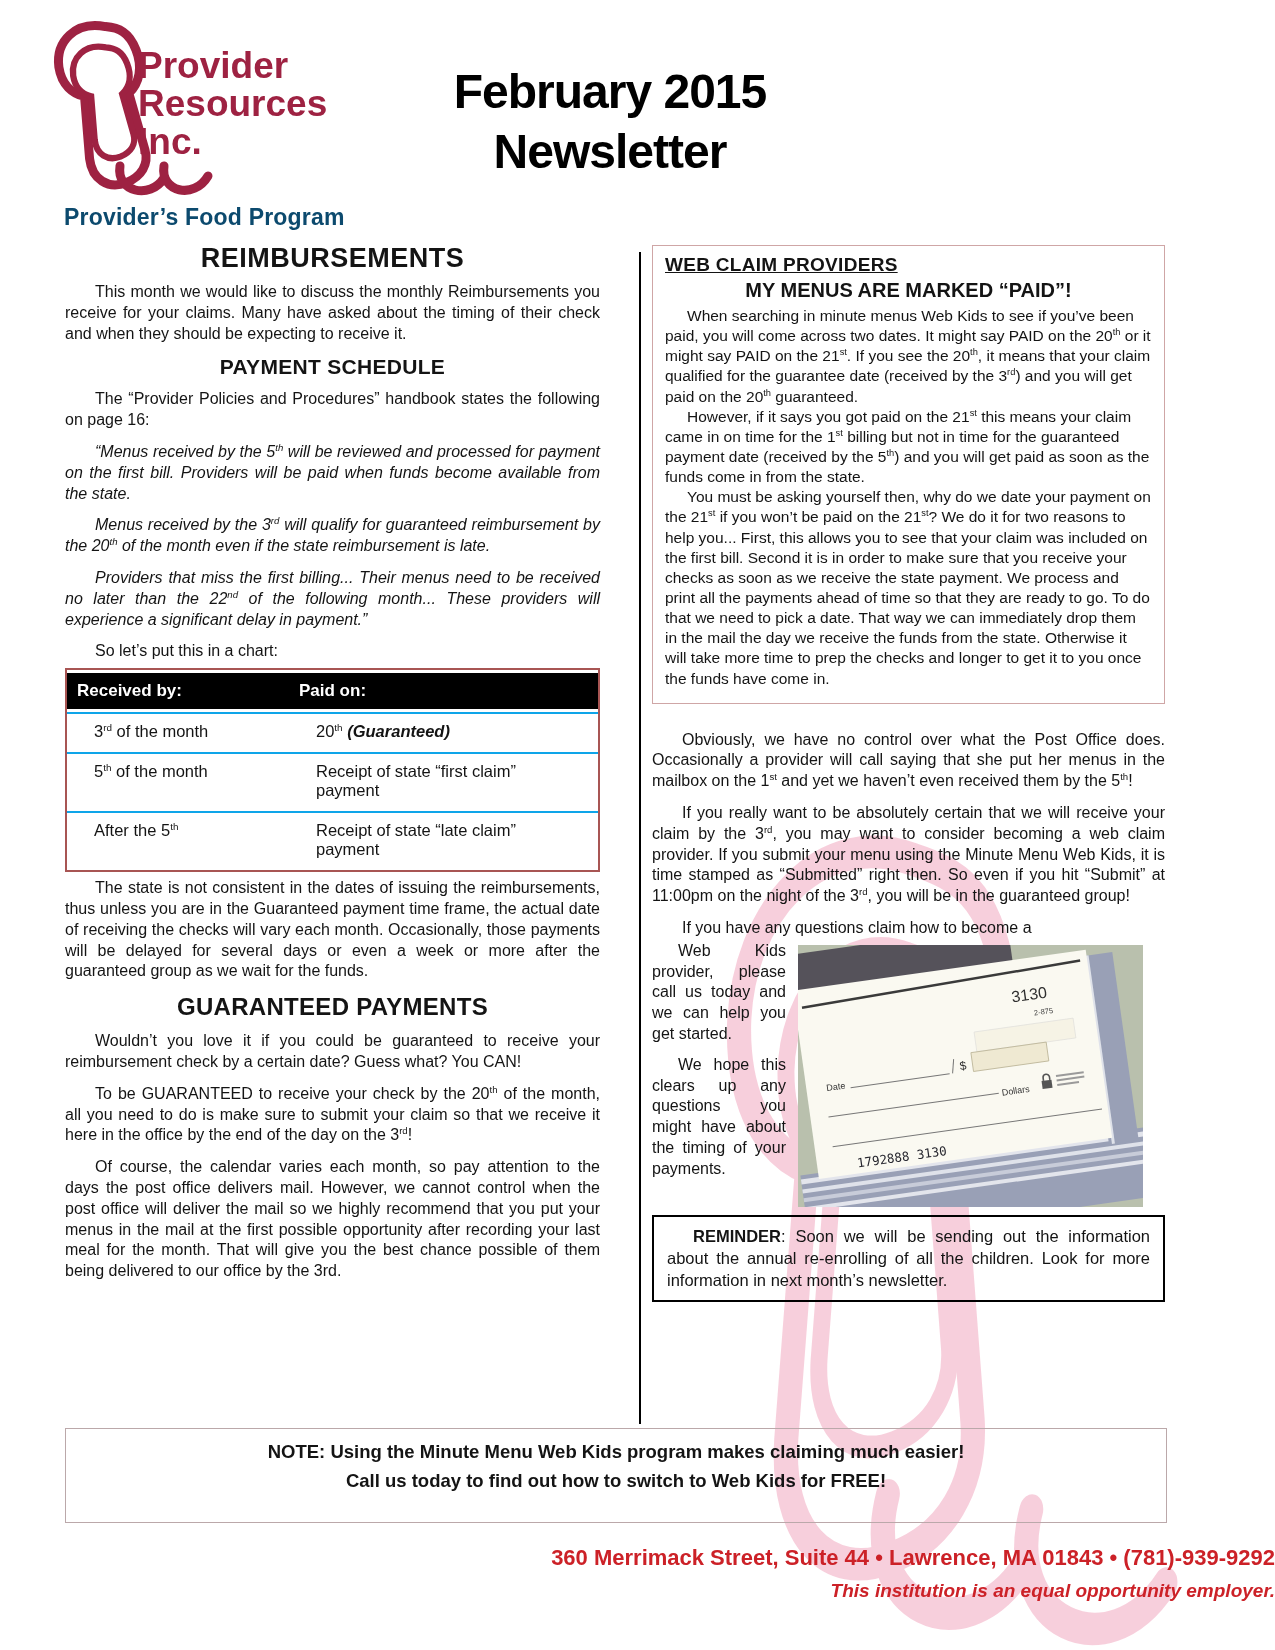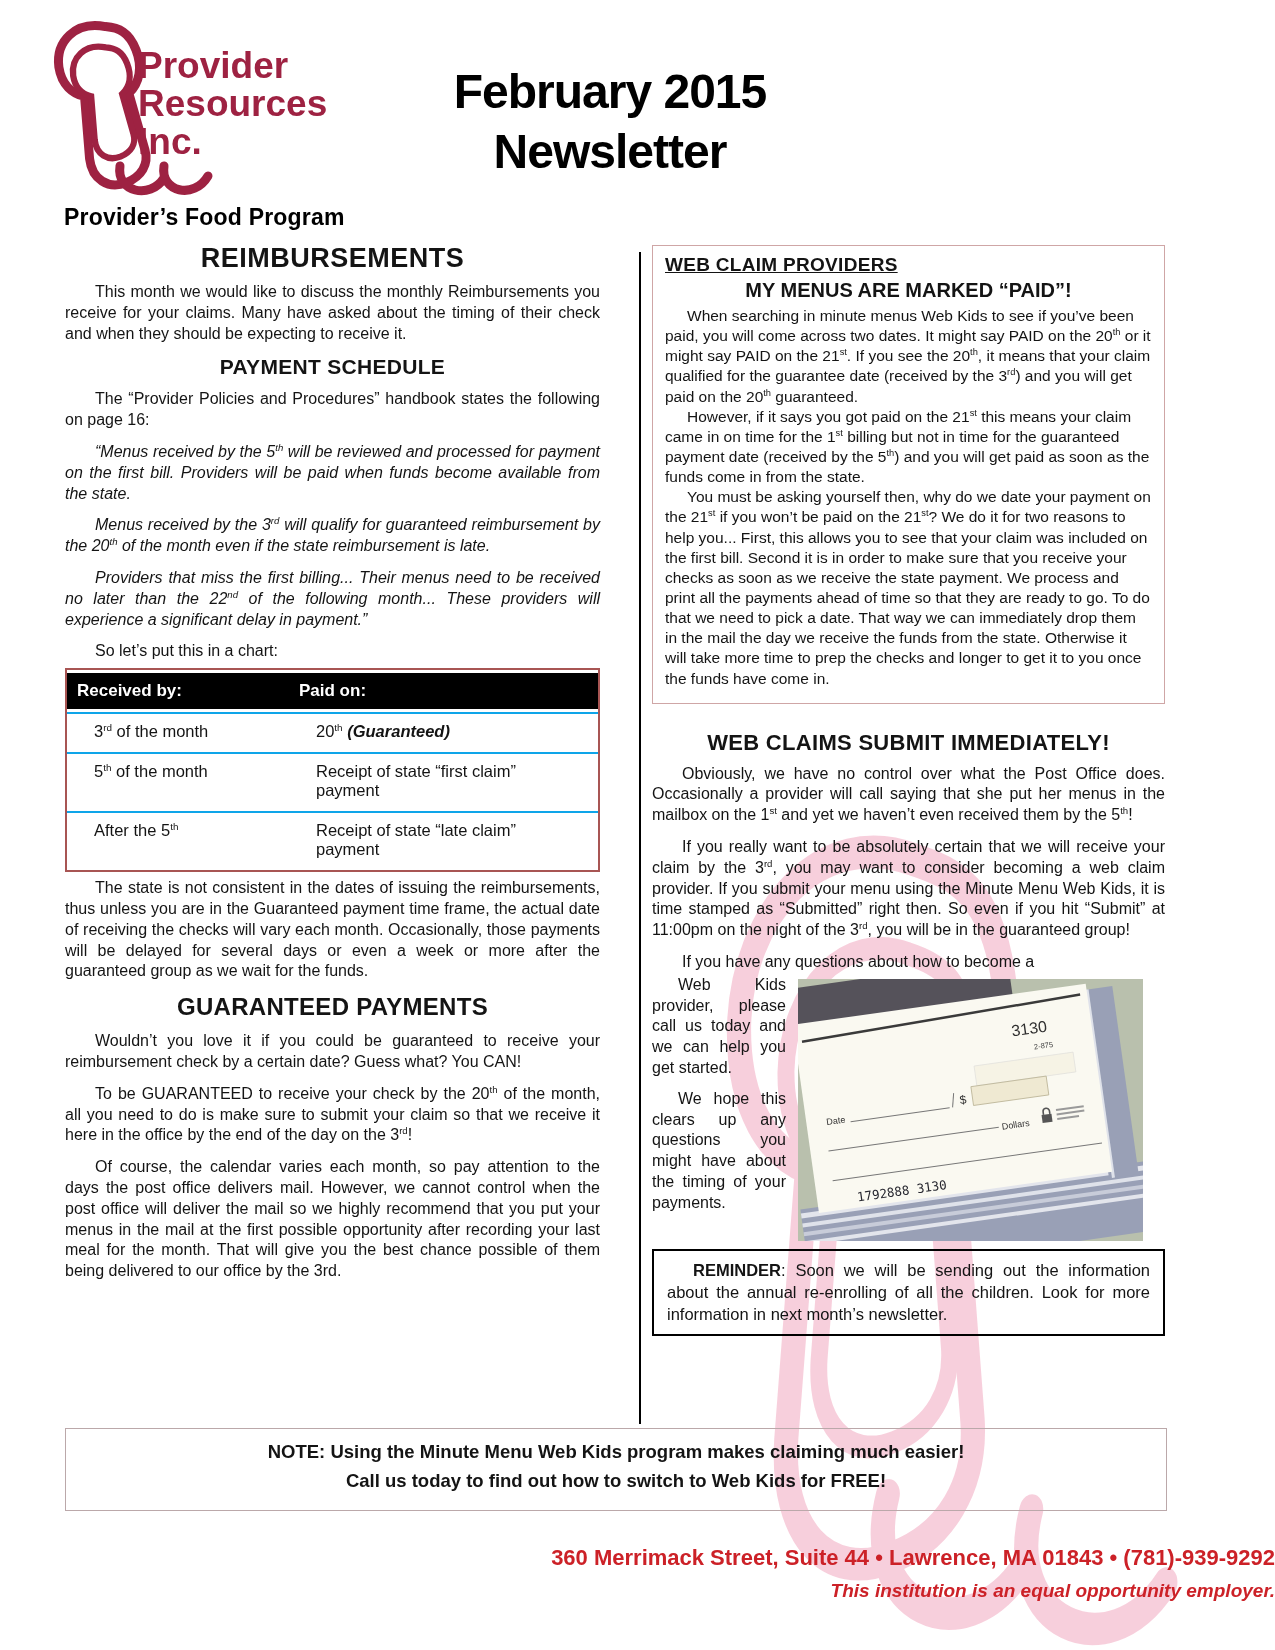--- a/index.html
+++ b/index.html
@@ -7,21 +7,21 @@
         overflow:hidden;font-family:"Liberation Sans",sans-serif;color:#141414;}
   .layer{position:relative;z-index:2;}
   sup{font-size:60%;vertical-align:super;line-height:0;}
 
   
   .watermark{position:absolute;left:660px;top:840px;width:800px;height:840px;z-index:1;}
 
   
   .logo-block{position:absolute;left:42px;top:16px;width:320px;}
   .tagline{position:absolute;left:22px;top:188px;width:300px;font-weight:bold;
-           font-size:23px;color:#000000;letter-spacing:.2px;}
+           font-size:23px;color:#0c4a6e;letter-spacing:.2px;}
   .title{position:absolute;left:360px;top:62px;width:500px;text-align:center;
          font-size:48px;font-weight:bold;color:#000;line-height:1.25;letter-spacing:-1px;}
 
   
   .col-left{position:absolute;left:65px;top:243px;width:535px;}
   .col-right{position:absolute;left:652px;top:245px;width:513px;}
   .divider{position:absolute;left:639px;top:252px;width:2px;height:1172px;background:#000;}
 
   h2.sec{font-size:27px;margin:0 0 8px;text-align:center;font-weight:bold;letter-spacing:.5px;}
   h3.sec{font-size:21px;margin:6px 0 10px;text-align:center;font-weight:bold;letter-spacing:.3px;}
@@ -49,21 +49,21 @@
   .photo-wrap{overflow:visible;}
   .check-photo{float:right;width:345px;height:262px;margin:4px 22px 8px 12px;}
   p.wrapn{text-align:justify;text-indent:26px;margin:0 0 10px;}
 
   .reminder{clear:both;border:2px solid #000;padding:8px 13px;margin-top:10px;}
   .reminder p{margin:0;text-align:justify;font-size:16.5px;line-height:1.35;text-indent:26px;}
   .b{font-weight:bold;}
 
   
   .note-box{position:absolute;left:65px;top:1428px;width:1100px;border:1px solid #bba8aa;
-            text-align:center;padding:9px 0 15px;z-index:2;}
+            text-align:center;padding:9px 0 27px;z-index:2;}
   .note-box div{font-weight:bold;font-size:18.5px;line-height:1.55;}
   .footer{position:absolute;left:0;top:1545px;width:1275px;text-align:right;z-index:2;}
   .addr{font-size:22px;font-weight:bold;color:#cc2127;}
   .eoe{font-size:19px;font-weight:bold;font-style:italic;color:#cc2127;margin-top:9px;}
 </style>
 </head>
 <body>
 
 <div class="page">
 
@@ -143,24 +143,23 @@
 
   <div class="col-right layer">
     <div class="web-box">
       <div class="box-title">WEB CLAIM PROVIDERS</div>
       <div class="box-subtitle">MY MENUS ARE MARKED “PAID”!</div>
       <p>When searching in minute menus Web Kids to see if you’ve been paid, you will come across two dates. It might say PAID on the 20<sup>th</sup> or it might say PAID on the 21<sup>st</sup>. If you see the 20<sup>th</sup>, it means that your claim qualified for the guarantee date (received by the 3<sup>rd</sup>) and you will get paid on the 20<sup>th</sup> guaranteed.</p>
       <p>However, if it says you got paid on the 21<sup>st</sup> this means your claim came in on time for the 1<sup>st</sup> billing but not in time for the guaranteed payment date (received by the 5<sup>th</sup>) and you will get paid as soon as the funds come in from the state.</p>
       <p>You must be asking yourself then, why do we date your payment on the 21<sup>st</sup> if you won’t be paid on the 21<sup>st</sup>?  We do it for two reasons to help you...  First, this allows you to see that your claim was included on the first bill. Second it is in order to make sure that you receive your checks as soon as we receive the state payment. We process and print all the payments ahead of time so that they are ready to go. To do that we need to pick a date. That way we can immediately drop them in the mail the day we receive the funds from the state. Otherwise it will take more time to prep the checks and longer to get it to you once the funds have come in.</p>
     </div>
 
-    <h3 class="sec" style="font-size:22px;margin-bottom:8px;">WEB CLAIMS SUBMIT IMMEDIATELY!</h3>
     <p class="j">Obviously, we have no control over what the Post Office does. Occasionally a provider will call saying that she put her menus in the mailbox on the 1<sup>st</sup> and yet we haven’t even received them by the 5<sup>th</sup>!</p>
     <p class="j">If you really want to be absolutely certain that we will receive your claim by the 3<sup>rd</sup>, you may want to consider becoming a web claim provider. If you submit your menu using the Minute Menu Web Kids, it is time stamped as “Submitted” right then. So even if you hit “Submit” at 11:00pm on the night of the 3<sup>rd</sup>, you will be in the guaranteed group!</p>
-    <p class="j" style="margin-bottom:2px;">If you have any questions about how to become a</p>
+    <p class="j" style="margin-bottom:2px;">If you have any questions claim how to become a</p>
 
     <div class="photo-wrap">
       <div class="check-photo">
         <svg width="345" height="262" viewBox="0 0 345 262">
           <rect x="0" y="0" width="345" height="262" fill="#b9c0ad"></rect>
           <g transform="rotate(-8 172 130)">
             <rect x="-40" y="-14" width="270" height="44" fill="#55525a"></rect>
             <rect x="-40" y="26" width="150" height="14" fill="#807d85" opacity="0.75"></rect>
             <rect x="-10" y="206" width="350" height="70" fill="#99a0b6"></rect>
             <rect x="-10" y="210" width="350" height="5" fill="#e3e5ec"></rect>

